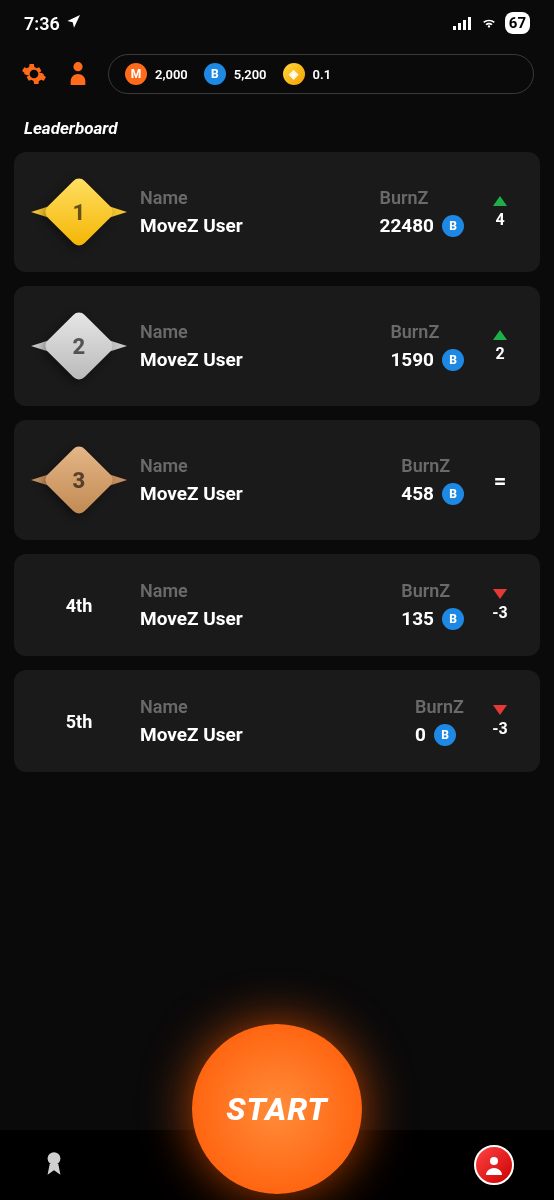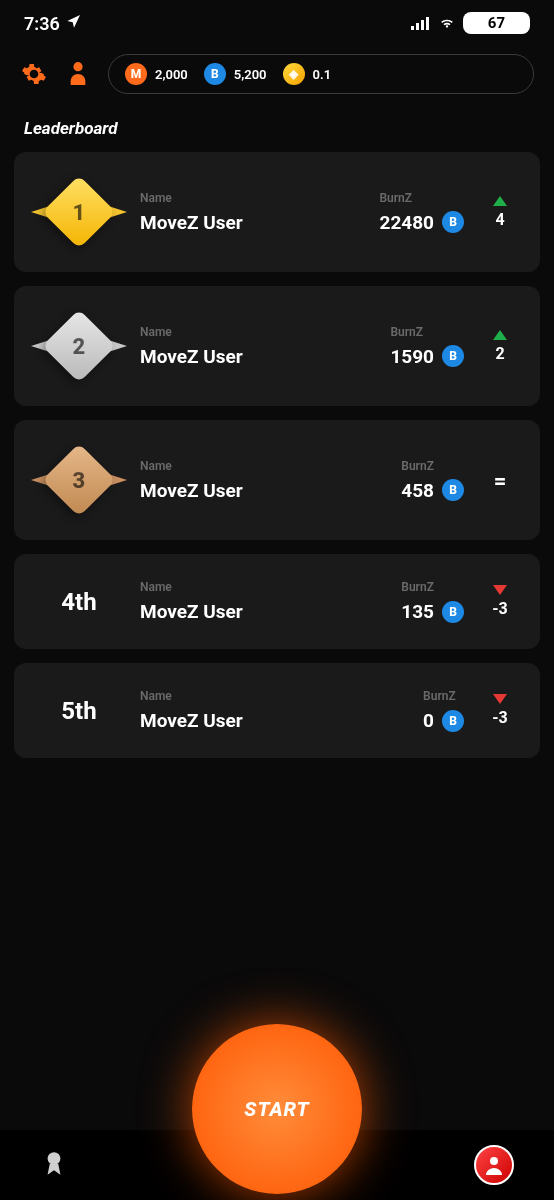--- a/index.html
+++ b/index.html
@@ -1,52 +1,52 @@
 <!DOCTYPE html>
 <html><head>
   <meta charset="utf-8">
   <style>
     * { margin: 0; padding: 0; box-sizing: border-box; font-family: -apple-system, BlinkMacSystemFont, 'Segoe UI', Roboto, sans-serif; }
     body { width: 554px; height: 1200px; background: #0a0a0a; color: #fff; overflow: hidden; position: relative; }
     
     .status-bar { display: flex; justify-content: space-between; align-items: center; padding: 12px 24px 8px; font-size: 18px; font-weight: 600; }
     .status-left { display: flex; align-items: flex-start; gap: 6px; }
     .status-right { display: flex; align-items: center; gap: 6px; }
-    .battery-badge { background: #fff; color: #000; border-radius: 8px; padding: 2px 25px; font-size: 15px; font-weight: 700; }
+    .battery-badge { background: #fff; color: #000; border-radius: 8px; padding: 2px 4px; font-size: 15px; font-weight: 700; }
     
     .top-controls { display: flex; align-items: center; gap: 16px; padding: 12px 20px 8px; }
     .icon-btn { width: 28px; height: 28px; display: flex; align-items: center; justify-content: center; }
     .balance-pill { flex: 1; display: flex; align-items: center; gap: 16px; border: 1px solid #3a3a3a; border-radius: 24px; padding: 8px 16px; }
     .balance-item { display: flex; align-items: center; gap: 8px; font-size: 13px; font-weight: 600; }
     .coin-circle { width: 22px; height: 22px; border-radius: 50%; display: flex; align-items: center; justify-content: center; font-size: 12px; font-weight: 800; color: #fff; }
     .coin-m { background: #FF6B1A; }
     .coin-b { background: #1E88E5; }
     .coin-y { background: linear-gradient(135deg, #FFD93D, #F4A100); }
     
     .section-title { font-size: 17px; font-weight: 700; font-style: italic; padding: 16px 24px 14px; }
     
     .leaderboard { padding: 0 14px; display: flex; flex-direction: column; gap: 14px; }
     .rank-card { background: #1a1a1a; border-radius: 12px; padding: 26px 20px; display: flex; align-items: center; gap: 16px; }
     .rank-badge-wrap { width: 90px; display: flex; align-items: center; justify-content: center; }
-    .rank-text { font-size: 24px; font-weight: 700; }
+    .rank-text { font-size: 18px; font-weight: 700; }
     .rank-info { flex: 1; display: flex; gap: 30px; }
     .info-col { display: flex; flex-direction: column; gap: 6px; }
-    .col-label { font-size: 12px; color: #6a6a6a; font-weight: 600; }
+    .col-label { font-size: 18px; color: #6a6a6a; font-weight: 600; }
     .col-value { font-size: 19px; font-weight: 700; display: flex; align-items: center; gap: 8px; text-align: center; }
     .coin-b-sm { width: 22px; height: 22px; border-radius: 50%; background: #1E88E5; display: flex; align-items: center; justify-content: center; font-size: 12px; font-weight: 800; color: #fff; }
     .change-col { width: 40px; display: flex; flex-direction: column; align-items: center; gap: 4px; }
     .arrow-up { width: 0; height: 0; border-left: 7px solid transparent; border-right: 7px solid transparent; border-bottom: 10px solid #1faf4a; }
     .arrow-down { width: 0; height: 0; border-left: 7px solid transparent; border-right: 7px solid transparent; border-top: 10px solid #e53935; }
     .change-val { font-size: 16px; font-weight: 700; }
     .equal-sign { font-size: 22px; font-weight: 700; color: #fff; }
     
     .bottom-nav { position: absolute; bottom: 0; left: 0; right: 0; height: 70px; background: #000; display: flex; align-items: center; justify-content: space-between; padding: 0 40px; }
     .nav-avatar { width: 40px; height: 40px; border-radius: 50%; background: linear-gradient(135deg, #ff4444, #cc0000); border: 2px solid #fff; display: flex; align-items: center; justify-content: center; }
     
-    .start-btn { position: absolute; bottom: 6px; left: 50%; transform: translateX(-50%); width: 170px; height: 170px; border-radius: 50%; background: radial-gradient(circle at center, #FF8C3A, #FF5500); box-shadow: 0 0 50px rgba(255, 90, 0, 0.7); display: flex; align-items: center; justify-content: center; font-size: 20px; font-weight: 800; font-style: italic; letter-spacing: 1px; }
+    .start-btn { position: absolute; bottom: 6px; left: 50%; transform: translateX(-50%); width: 170px; height: 170px; border-radius: 50%; background: radial-gradient(circle at center, #FF8C3A, #FF5500); box-shadow: 0 0 50px rgba(255, 90, 0, 0.7); display: flex; align-items: center; justify-content: center; font-size: 32px; font-weight: 800; font-style: italic; letter-spacing: 1px; }
     
     .medal-badge { width: 68px; height: 68px; position: relative; display: flex; align-items: center; justify-content: center; }
     .medal-hex { width: 52px; height: 52px; background: var(--mc); transform: rotate(45deg); border-radius: 8px; display: flex; align-items: center; justify-content: center; box-shadow: 0 4px 10px rgba(0,0,0,0.4); }
     .medal-num { transform: rotate(-45deg); font-size: 22px; font-weight: 800; color: rgba(0,0,0,0.6); }
     .wing { position: absolute; width: 22px; height: 14px; background: var(--wc); }
     .wing-l { left: -14px; clip-path: polygon(0 50%, 100% 0, 100% 100%); }
     .wing-r { right: -14px; clip-path: polygon(0 0, 100% 50%, 0 100%); }
     .medal-1 { --mc: linear-gradient(135deg, #FFE066, #F4B400); --wc: #F4C430; }
     .medal-2 { --mc: linear-gradient(135deg, #E8E8E8, #B8B8B8); --wc: #C8C8C8; }
     .medal-3 { --mc: linear-gradient(135deg, #E6B88A, #C08850); --wc: #C89060; }

